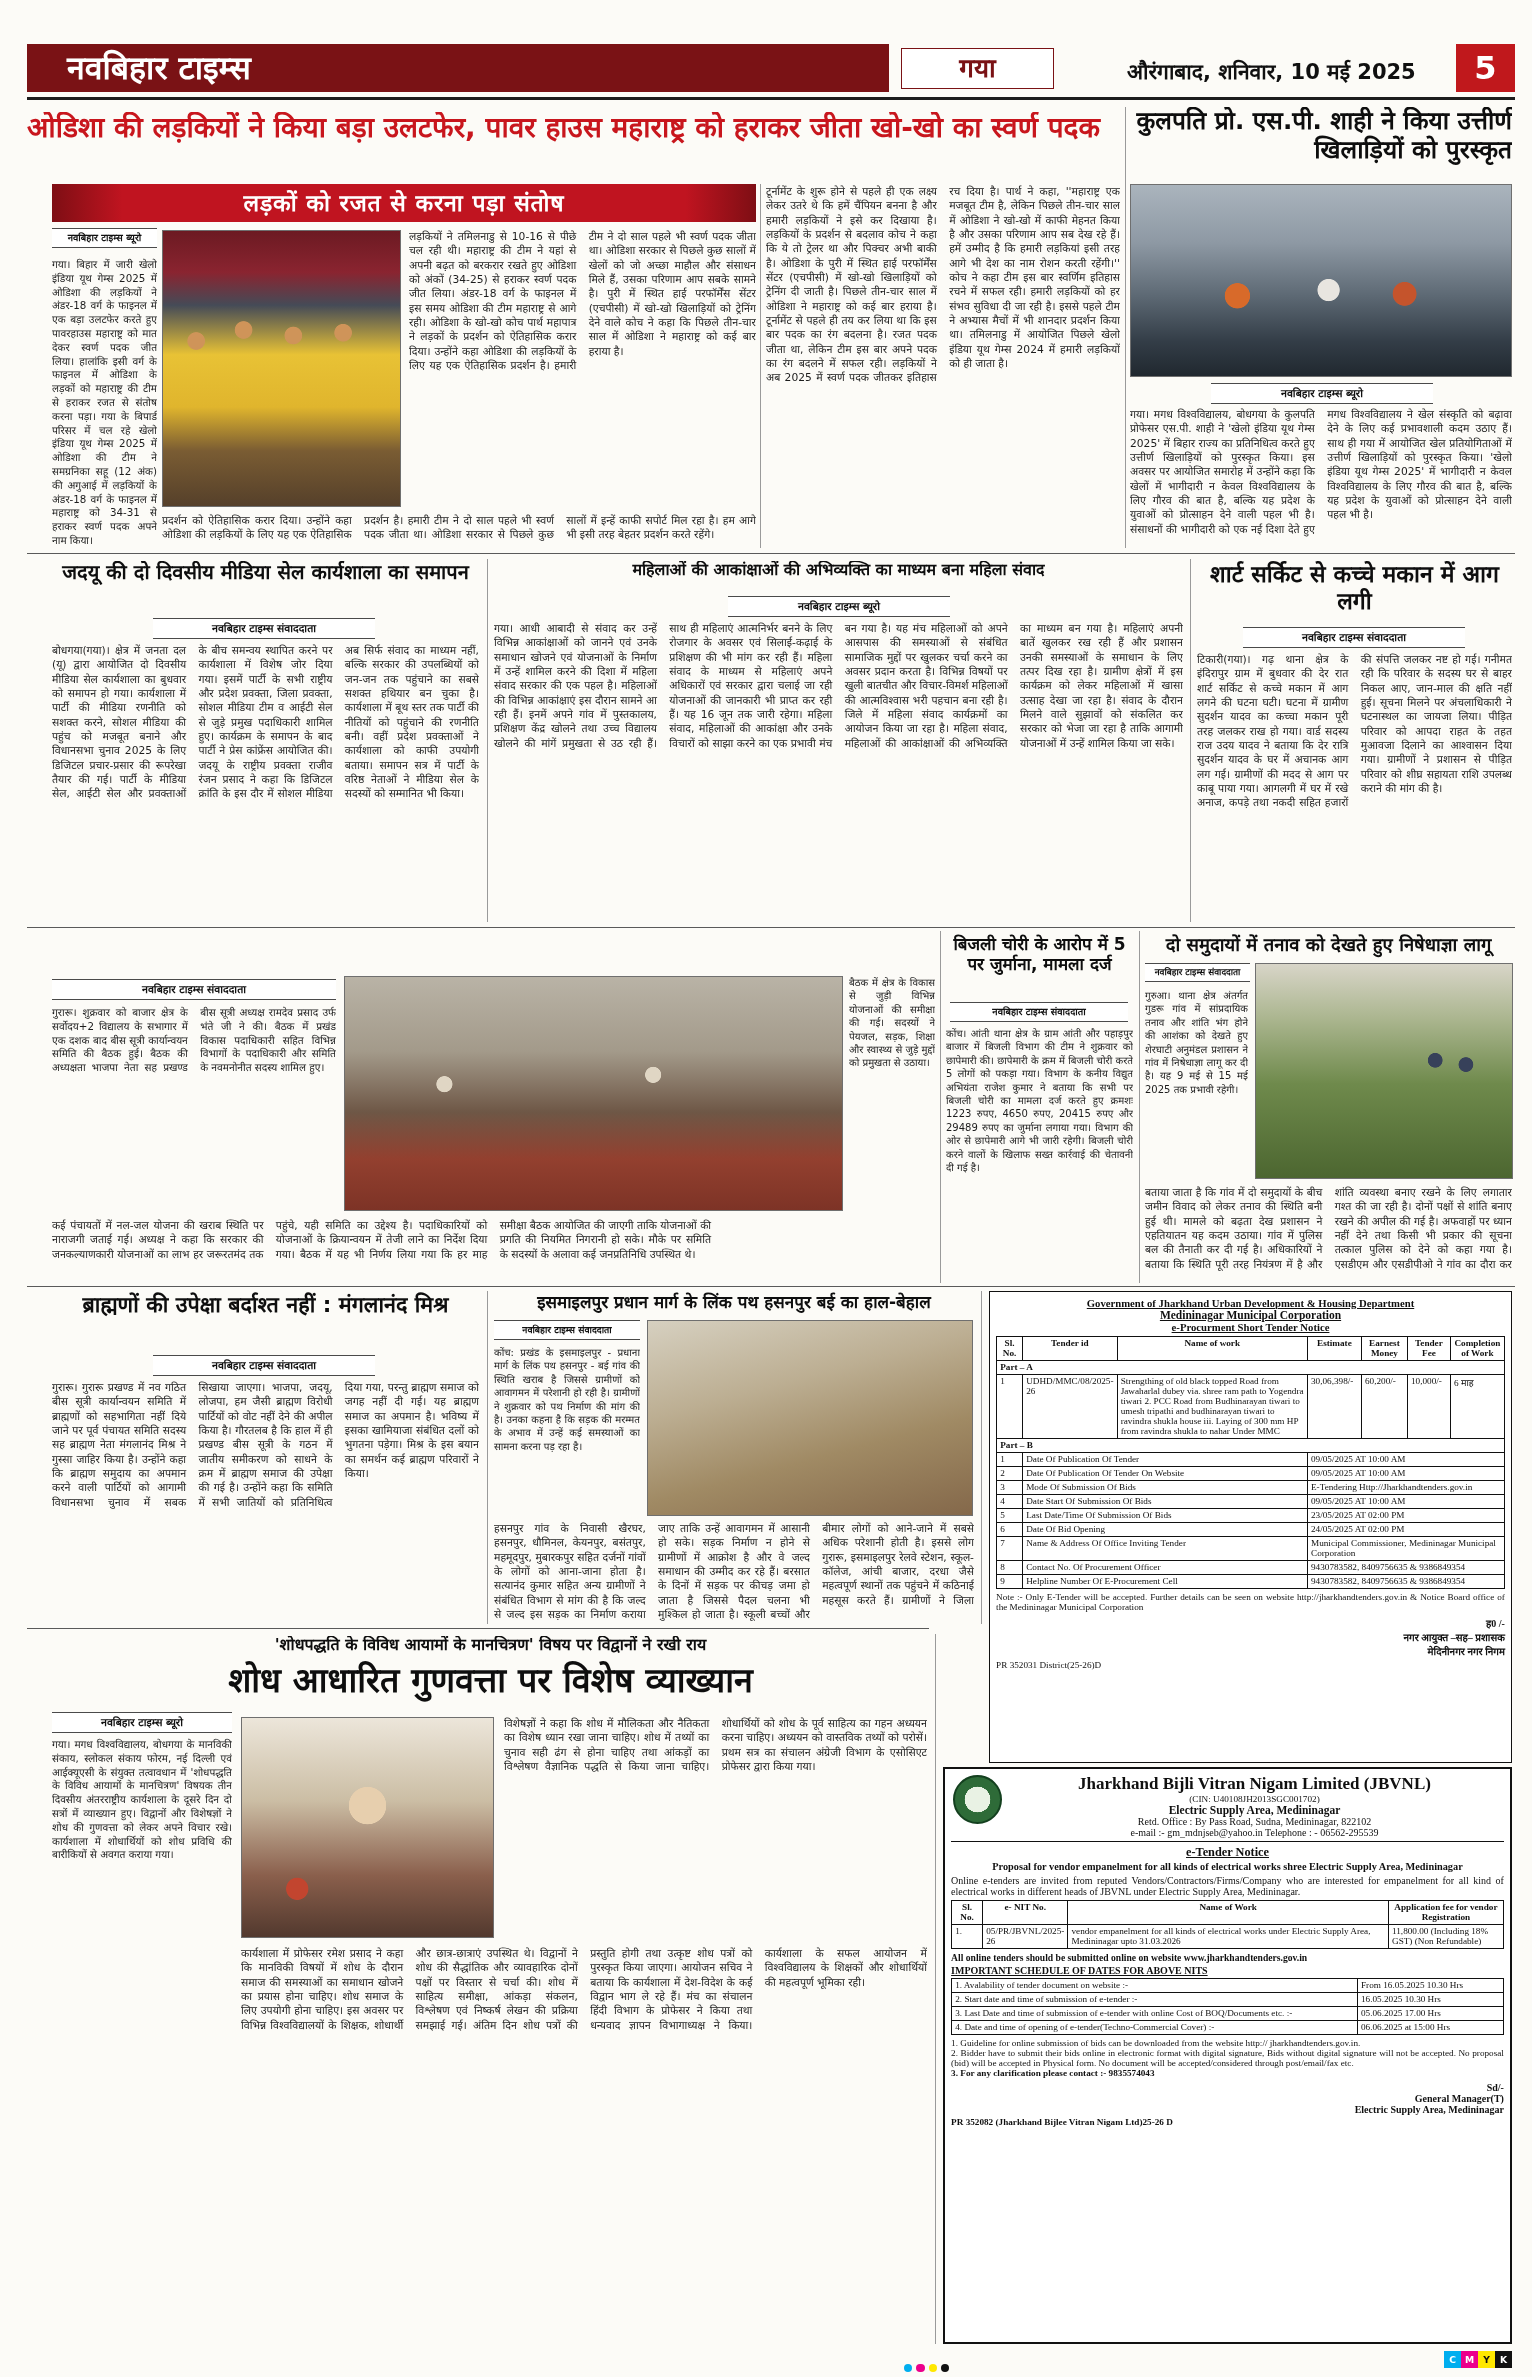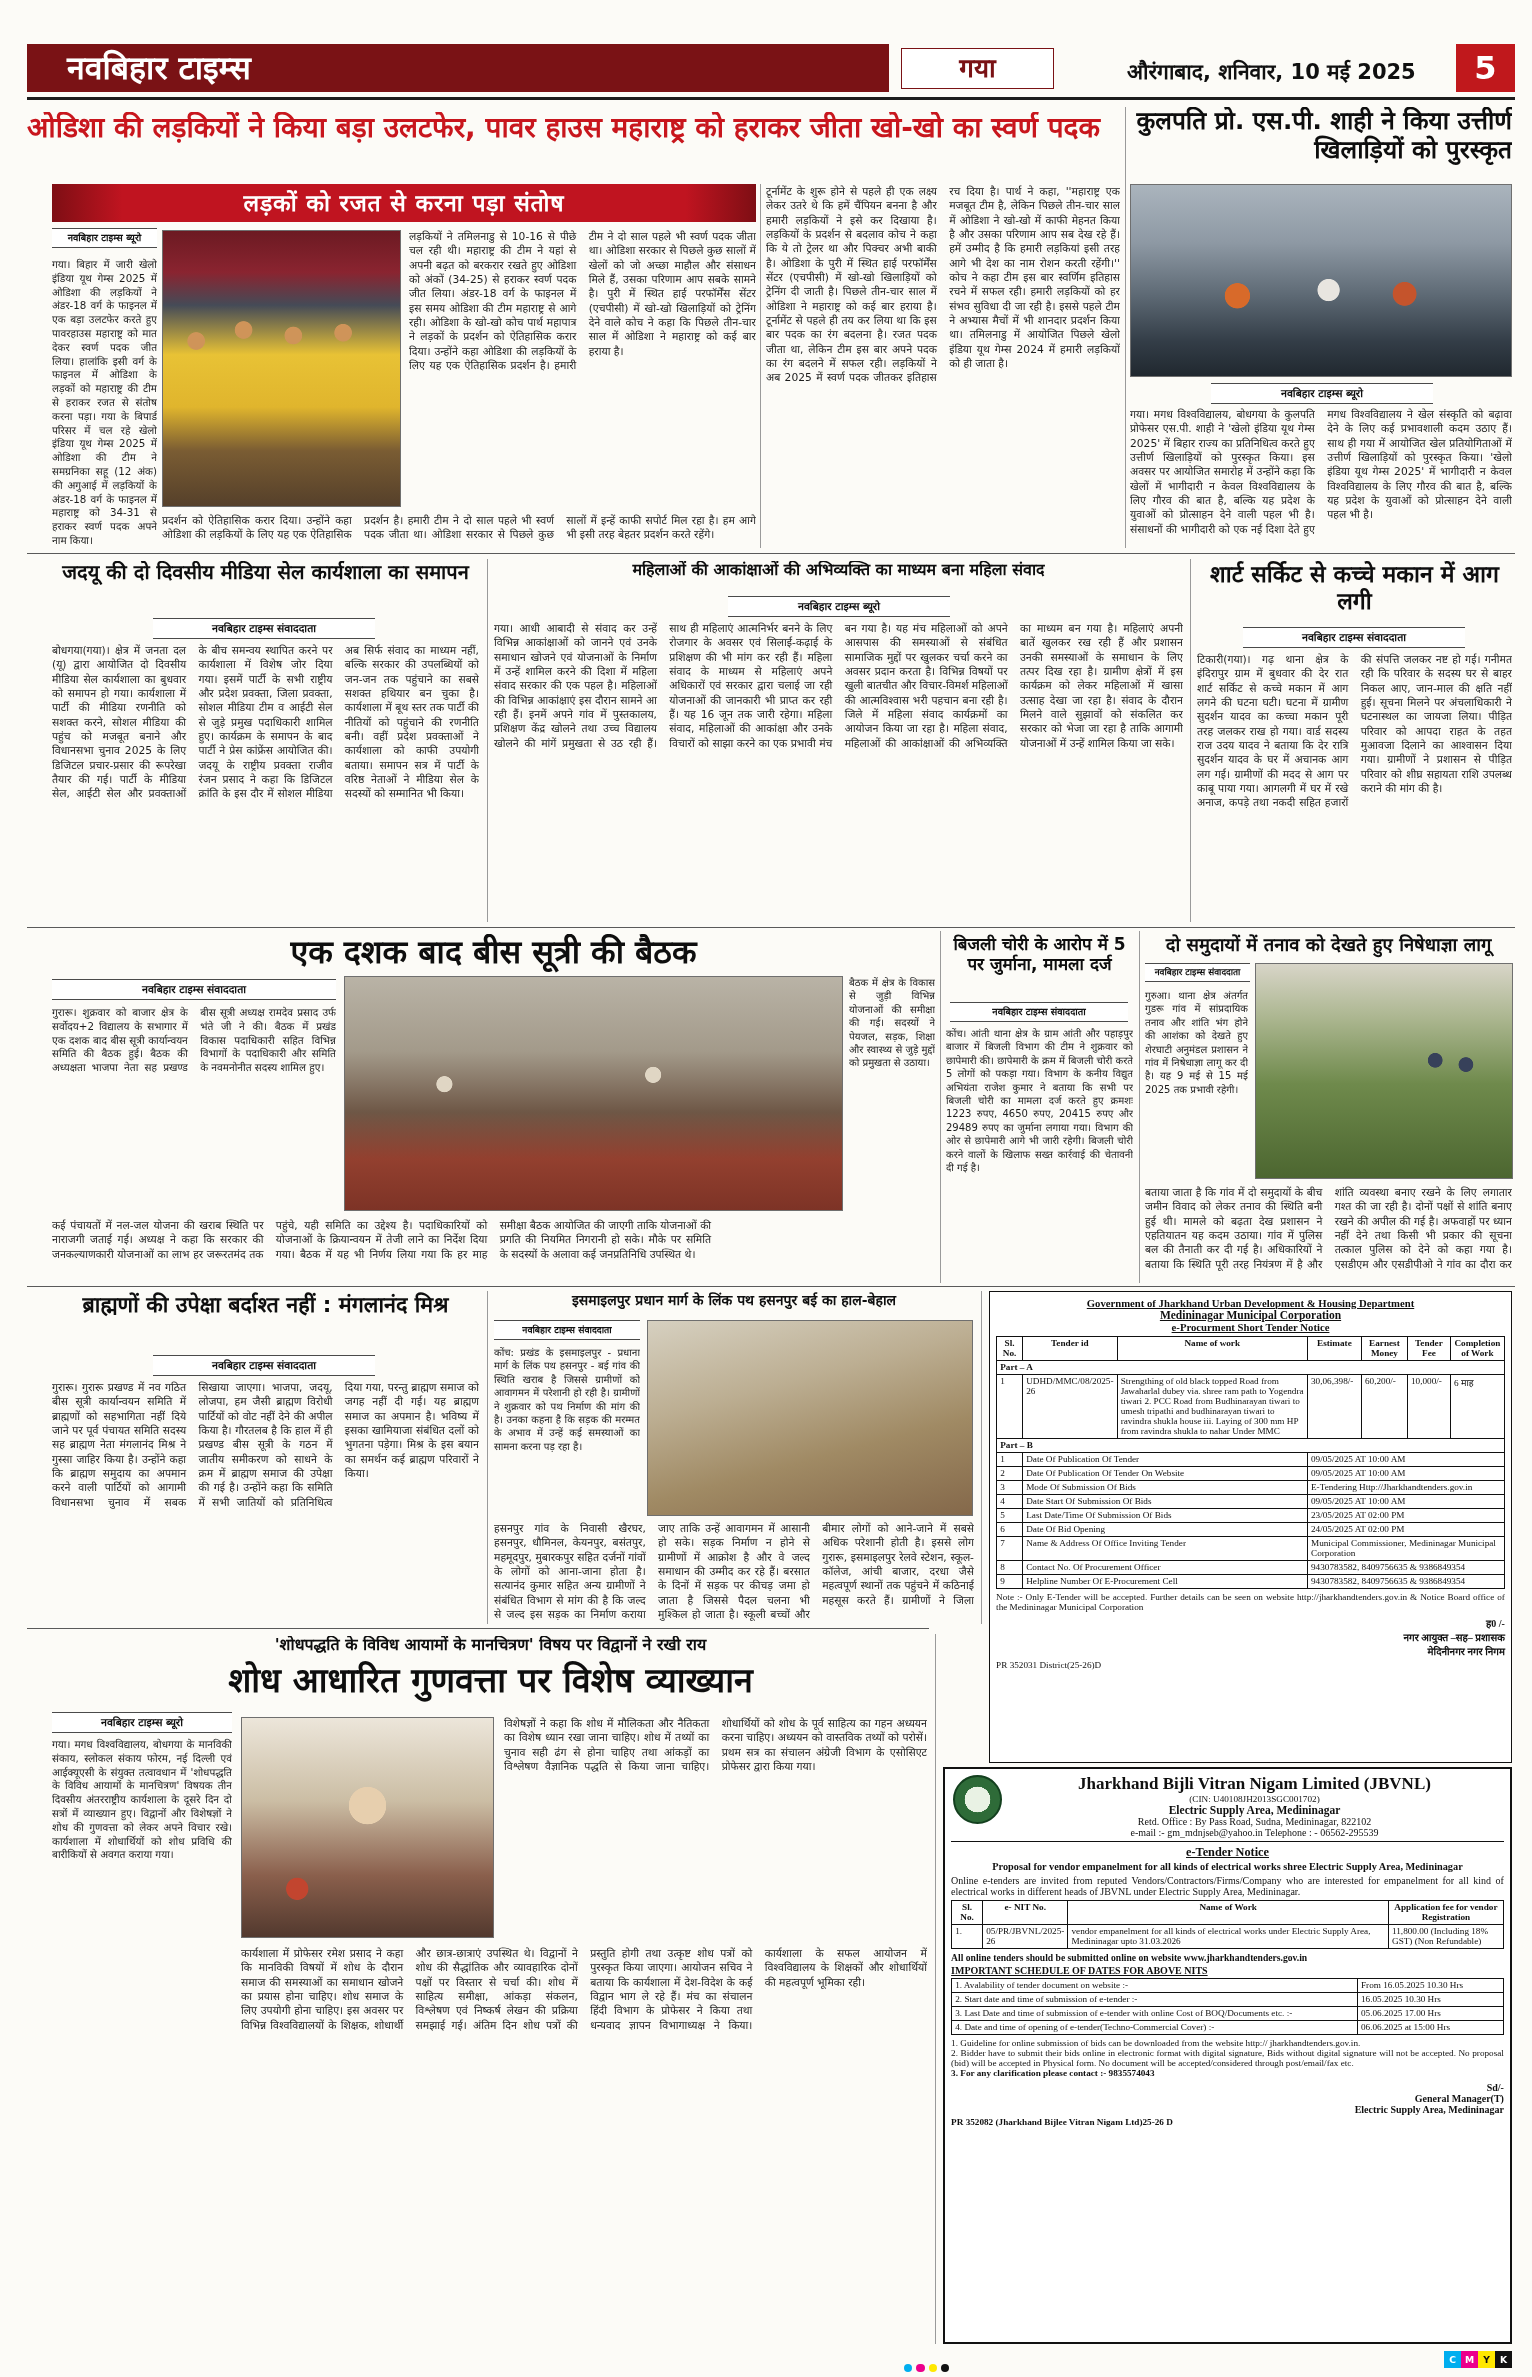--- a/index.html
+++ b/index.html
@@ -110,21 +110,20 @@
   <div class="abs body-text cols-4 clip" style="left:494px; top:622px; width:689px; height:299px;">गया। आधी आबादी से संवाद कर उन्हें विभिन्न आकांक्षाओं को जानने एवं उनके समाधान खोजने एवं योजनाओं के निर्माण में उन्हें शामिल करने की दिशा में महिला संवाद सरकार की एक पहल है। महिलाओं की विभिन्न आकांक्षाएं इस दौरान सामने आ रही हैं। इनमें अपने गांव में पुस्तकालय, प्रशिक्षण केंद्र खोलने तथा उच्च विद्यालय खोलने की मांगें प्रमुखता से उठ रही हैं। साथ ही महिलाएं आत्मनिर्भर बनने के लिए रोजगार के अवसर एवं सिलाई-कढ़ाई के प्रशिक्षण की भी मांग कर रही हैं। महिला संवाद के माध्यम से महिलाएं अपने अधिकारों एवं सरकार द्वारा चलाई जा रही योजनाओं की जानकारी भी प्राप्त कर रही हैं। यह 16 जून तक जारी रहेगा। महिला संवाद, महिलाओं की आकांक्षा और उनके विचारों को साझा करने का एक प्रभावी मंच बन गया है। यह मंच महिलाओं को अपने आसपास की समस्याओं से संबंधित सामाजिक मुद्दों पर खुलकर चर्चा करने का अवसर प्रदान करता है। विभिन्न विषयों पर खुली बातचीत और विचार-विमर्श महिलाओं की आत्मविश्वास भरी पहचान बना रही है। जिले में महिला संवाद कार्यक्रमों का आयोजन किया जा रहा है। महिला संवाद, महिलाओं की आकांक्षाओं की अभिव्यक्ति का माध्यम बन गया है। महिलाएं अपनी बातें खुलकर रख रही हैं और प्रशासन उनकी समस्याओं के समाधान के लिए तत्पर दिख रहा है। ग्रामीण क्षेत्रों में इस कार्यक्रम को लेकर महिलाओं में खासा उत्साह देखा जा रहा है। संवाद के दौरान मिलने वाले सुझावों को संकलित कर सरकार को भेजा जा रहा है ताकि आगामी योजनाओं में उन्हें शामिल किया जा सके।</div>
 
   <div class="abs vrule" style="left:1190px; top:559px; height:363px;"></div>
 
   <div class="abs headline clip" style="left:1197px; top:561px; width:315px; height:61px; font-size:23px;">शार्ट सर्किट से कच्चे मकान में आग लगी</div>
   <div class="abs byline" style="left:1243px; top:627px; width:222px;">नवबिहार टाइम्स संवाददाता</div>
   <div class="abs body-text cols-2 clip" style="left:1197px; top:653px; width:315px; height:268px;">टिकारी(गया)। गढ़ थाना क्षेत्र के इंदिरापुर ग्राम में बुधवार की देर रात शार्ट सर्किट से कच्चे मकान में आग लगने की घटना घटी। घटना में ग्रामीण सुदर्शन यादव का कच्चा मकान पूरी तरह जलकर राख हो गया। वार्ड सदस्य राज उदय यादव ने बताया कि देर रात्रि सुदर्शन यादव के घर में अचानक आग लग गई। ग्रामीणों की मदद से आग पर काबू पाया गया। आगलगी में घर में रखे अनाज, कपड़े तथा नकदी सहित हजारों की संपत्ति जलकर नष्ट हो गई। गनीमत रही कि परिवार के सदस्य घर से बाहर निकल आए, जान-माल की क्षति नहीं हुई। सूचना मिलने पर अंचलाधिकारी ने घटनास्थल का जायजा लिया। पीड़ित परिवार को आपदा राहत के तहत मुआवजा दिलाने का आश्वासन दिया गया। ग्रामीणों ने प्रशासन से पीड़ित परिवार को शीघ्र सहायता राशि उपलब्ध कराने की मांग की है।</div>
 
   <div class="abs hrule" style="left:27px; top:927px; width:1488px;"></div>
 
-  <div class="abs headline clip" style="left:52px; top:934px; width:883px; height:40px; font-size:32px;">एक दशक बाद बीस सूत्री की बैठक</div>
   <div class="abs byline" style="left:52px; top:979px; width:284px;">नवबिहार टाइम्स संवाददाता</div>
   <div class="abs body-text cols-2 clip" style="left:52px; top:1006px; width:284px; height:205px; font-size:10.3px;">गुरारू। शुक्रवार को बाजार क्षेत्र के सर्वोदय+2 विद्यालय के सभागार में एक दशक बाद बीस सूत्री कार्यान्वयन समिति की बैठक हुई। बैठक की अध्यक्षता भाजपा नेता सह प्रखण्ड बीस सूत्री अध्यक्ष रामदेव प्रसाद उर्फ भंते जी ने की। बैठक में प्रखंड विकास पदाधिकारी सहित विभिन्न विभागों के पदाधिकारी और समिति के नवमनोनीत सदस्य शामिल हुए।</div>
   <div class="abs photo ph-meeting" style="left:344px; top:976px; width:499px; height:235px;"></div>
   <div class="abs body-text clip" style="left:849px; top:976px; width:86px; height:235px; font-size:10px;">बैठक में क्षेत्र के विकास से जुड़ी विभिन्न योजनाओं की समीक्षा की गई। सदस्यों ने पेयजल, सड़क, शिक्षा और स्वास्थ्य से जुड़े मुद्दों को प्रमुखता से उठाया।</div>
   <div class="abs body-text cols-4 clip" style="left:52px; top:1219px; width:883px; height:63px;">कई पंचायतों में नल-जल योजना की खराब स्थिति पर नाराजगी जताई गई। अध्यक्ष ने कहा कि सरकार की जनकल्याणकारी योजनाओं का लाभ हर जरूरतमंद तक पहुंचे, यही समिति का उद्देश्य है। पदाधिकारियों को योजनाओं के क्रियान्वयन में तेजी लाने का निर्देश दिया गया। बैठक में यह भी निर्णय लिया गया कि हर माह समीक्षा बैठक आयोजित की जाएगी ताकि योजनाओं की प्रगति की नियमित निगरानी हो सके। मौके पर समिति के सदस्यों के अलावा कई जनप्रतिनिधि उपस्थित थे।</div>
 
   <div class="abs vrule" style="left:940px; top:931px; height:352px;"></div>
 
   <div class="abs headline clip" style="left:946px; top:934px; width:187px; height:64px; font-size:17px;">बिजली चोरी के आरोप में 5 पर जुर्माना, मामला दर्ज</div>
   <div class="abs byline" style="left:950px; top:1002px; width:178px; font-size:9.6px;">नवबिहार टाइम्स संवाददाता</div>
@@ -139,21 +138,21 @@
   <div class="abs body-text cols-2 clip" style="left:1145px; top:1186px; width:367px; height:95px;">बताया जाता है कि गांव में दो समुदायों के बीच जमीन विवाद को लेकर तनाव की स्थिति बनी हुई थी। मामले को बढ़ता देख प्रशासन ने एहतियातन यह कदम उठाया। गांव में पुलिस बल की तैनाती कर दी गई है। अधिकारियों ने बताया कि स्थिति पूरी तरह नियंत्रण में है और शांति व्यवस्था बनाए रखने के लिए लगातार गश्त की जा रही है। दोनों पक्षों से शांति बनाए रखने की अपील की गई है। अफवाहों पर ध्यान नहीं देने तथा किसी भी प्रकार की सूचना तत्काल पुलिस को देने को कहा गया है। एसडीएम और एसडीपीओ ने गांव का दौरा कर स्थिति का जायजा लिया। दोषी पाए जाने वालों के खिलाफ कड़ी कार्रवाई की चेतावनी दी गई है।</div>
 
   <div class="abs hrule" style="left:27px; top:1286px; width:1488px;"></div>
 
   <div class="abs headline clip" style="left:52px; top:1292px; width:427px; height:58px; font-size:21.5px;">ब्राह्मणों की उपेक्षा बर्दाश्त नहीं : मंगलानंद मिश्र</div>
   <div class="abs byline" style="left:153px; top:1355px; width:222px;">नवबिहार टाइम्स संवाददाता</div>
   <div class="abs body-text cols-3 clip" style="left:52px; top:1381px; width:427px; height:242px;">गुरारू। गुरारू प्रखण्ड में नव गठित बीस सूत्री कार्यान्वयन समिति में ब्राह्मणों को सहभागिता नहीं दिये जाने पर पूर्व पंचायत समिति सदस्य सह ब्राह्मण नेता मंगलानंद मिश्र ने गुस्सा जाहिर किया है। उन्होंने कहा कि ब्राह्मण समुदाय का अपमान करने वाली पार्टियों को आगामी विधानसभा चुनाव में सबक सिखाया जाएगा। भाजपा, जदयू, लोजपा, हम जैसी ब्राह्मण विरोधी पार्टियों को वोट नहीं देने की अपील किया है। गौरतलब है कि हाल में ही प्रखण्ड बीस सूत्री के गठन में जातीय समीकरण को साधने के क्रम में ब्राह्मण समाज की उपेक्षा की गई है। उन्होंने कहा कि समिति में सभी जातियों को प्रतिनिधित्व दिया गया, परन्तु ब्राह्मण समाज को जगह नहीं दी गई। यह ब्राह्मण समाज का अपमान है। भविष्य में इसका खामियाजा संबंधित दलों को भुगतना पड़ेगा। मिश्र के इस बयान का समर्थन कई ब्राह्मण परिवारों ने किया।</div>
 
   <div class="abs vrule" style="left:487px; top:1291px; height:333px;"></div>
 
-  <div class="abs headline clip" style="left:494px; top:1292px; width:480px; height:23px; font-size:14px;">इसमाइलपुर प्रधान मार्ग के लिंक पथ हसनपुर बई का हाल-बेहाल</div>
+  <div class="abs headline clip" style="left:494px; top:1292px; width:480px; height:23px; font-size:17px;">इसमाइलपुर प्रधान मार्ग के लिंक पथ हसनपुर बई का हाल-बेहाल</div>
   <div class="abs byline" style="left:494px; top:1320px; width:146px; font-size:9.2px;">नवबिहार टाइम्स संवाददाता</div>
   <div class="abs body-text clip" style="left:494px; top:1346px; width:146px; height:170px; font-size:10px;">कोंच: प्रखंड के इसमाइलपुर - प्रधाना मार्ग के लिंक पथ हसनपुर - बई गांव की स्थिति खराब है जिससे ग्रामीणों को आवागमन में परेशानी हो रही है। ग्रामीणों ने शुक्रवार को पथ निर्माण की मांग की है। उनका कहना है कि सड़क की मरम्मत के अभाव में उन्हें कई समस्याओं का सामना करना पड़ रहा है।</div>
   <div class="abs photo ph-road" style="left:647px; top:1320px; width:326px; height:196px;"></div>
   <div class="abs body-text cols-3 clip" style="left:494px; top:1522px; width:480px; height:101px;">हसनपुर गांव के निवासी खैरघर, हसनपुर, धौमिनल, केयनपुर, बसंतपुर, महमूदपुर, मुबारकपुर सहित दर्जनों गांवों के लोगों को आना-जाना होता है। सत्यानंद कुमार सहित अन्य ग्रामीणों ने संबंधित विभाग से मांग की है कि जल्द से जल्द इस सड़क का निर्माण कराया जाए ताकि उन्हें आवागमन में आसानी हो सके। सड़क निर्माण न होने से ग्रामीणों में आक्रोश है और वे जल्द समाधान की उम्मीद कर रहे हैं। बरसात के दिनों में सड़क पर कीचड़ जमा हो जाता है जिससे पैदल चलना भी मुश्किल हो जाता है। स्कूली बच्चों और बीमार लोगों को आने-जाने में सबसे अधिक परेशानी होती है। इससे लोग गुरारू, इसमाइलपुर रेलवे स्टेशन, स्कूल-कॉलेज, आंची बाजार, दरधा जैसे महत्वपूर्ण स्थानों तक पहुंचने में कठिनाई महसूस करते हैं। ग्रामीणों ने जिला प्रशासन से शीघ्र पथ निर्माण कराने की मांग की है।</div>
 
   <div class="abs vrule" style="left:981px; top:1291px; height:333px;"></div>
 
   <div class="abs tender clip" style="left:989px; top:1291px; width:523px; height:472px;">
     <div class="t-title" style="font-size:10.7px;">Government of Jharkhand Urban Development &amp; Housing Department</div>
     <div class="t-title" style="font-size:11.5px;">Medininagar Municipal Corporation</div>

